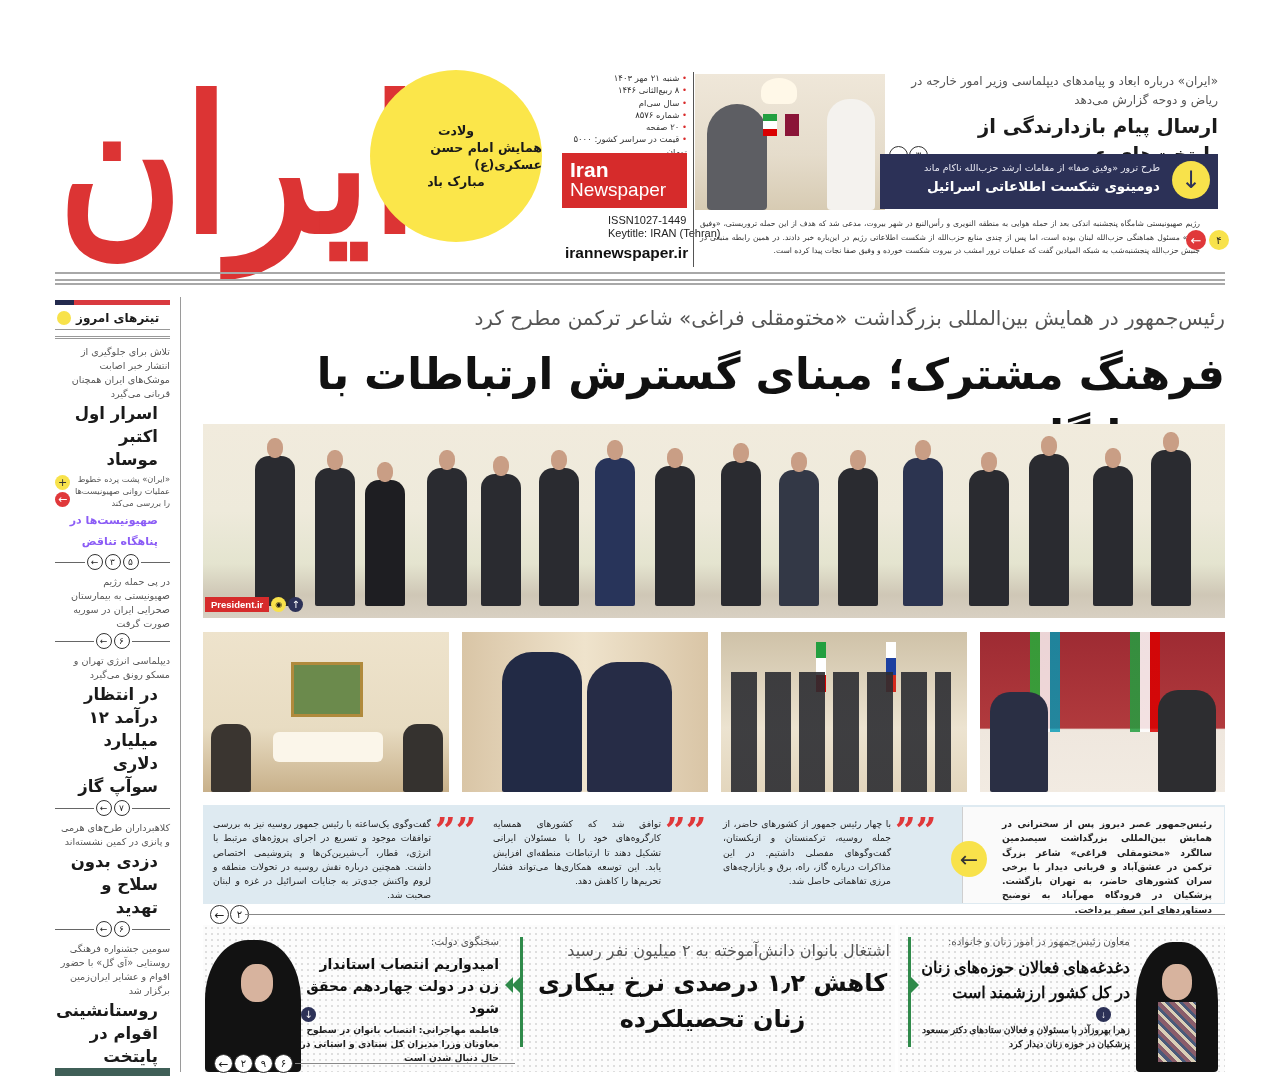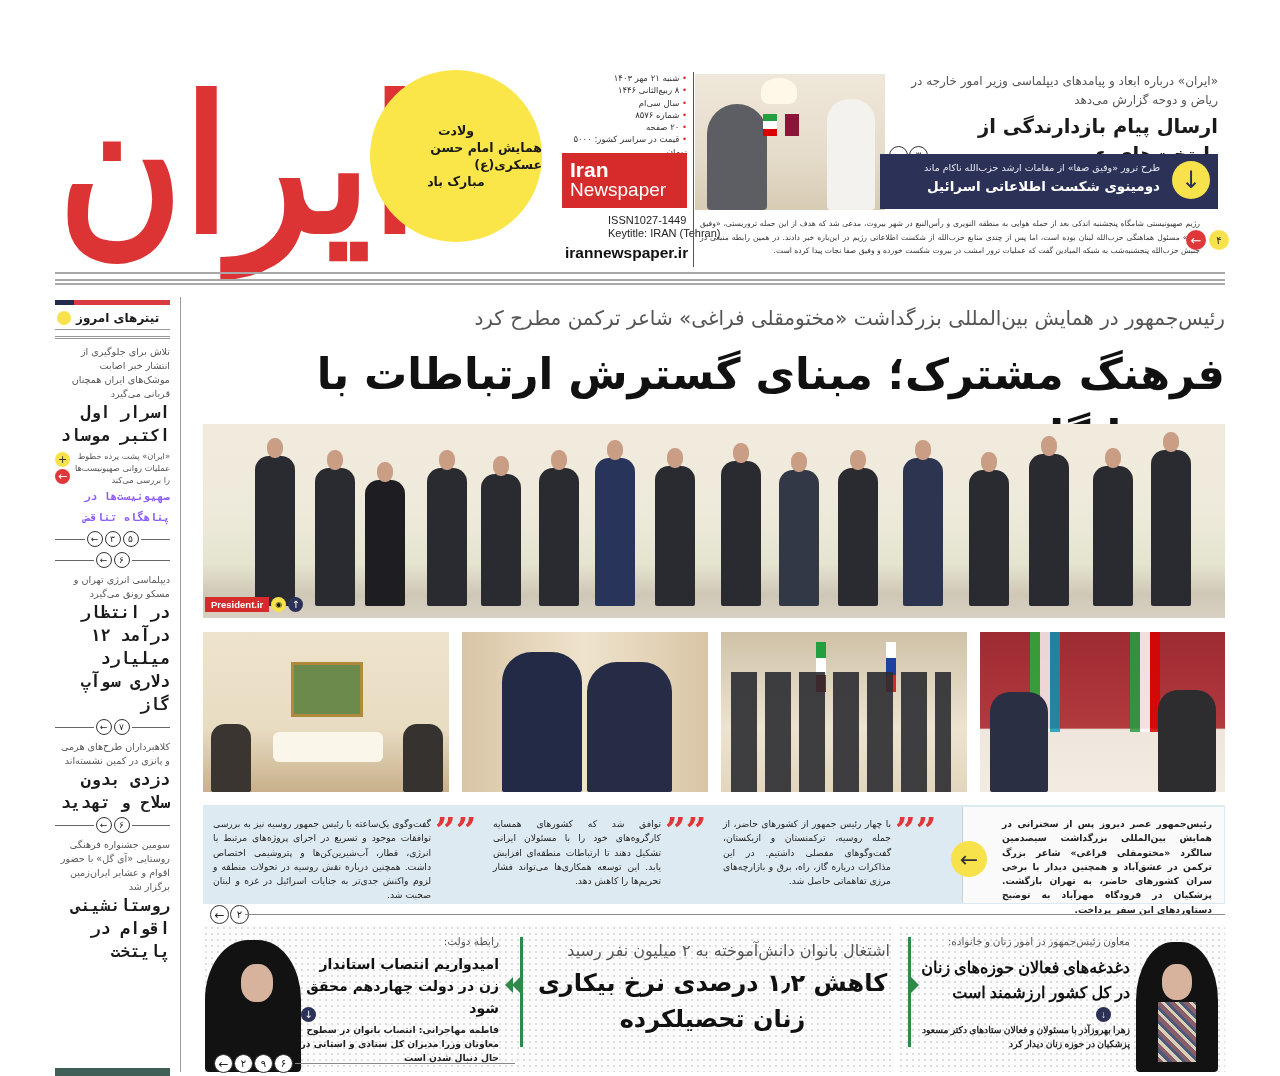--- a/index.html
+++ b/index.html
@@ -46,21 +46,21 @@
   
   .lcol { left: 55px; top: 300px; width: 115px; }
   .lcol-bar { height: 5px; display: flex; }
   .lcol-bar .r { flex: 5; background: #d93a3f; }
   .lcol-bar .b { flex: 1; background: #232a4e; }
   .lcol-title { display: flex; align-items: center; justify-content: flex-end; gap: 5px; font-size: 12px; font-weight: bold; padding: 6px 2px 4px; }
   .dot-yel { width: 14px; height: 14px; border-radius: 50%; background: #f8e24b; display: inline-block; }
   .lcol-rules { height: 8px; border-top: 1px solid #999; border-bottom: 1px solid #999; margin-bottom: 1px; }
   .lcol-rules2 { height: 1px; background: #999; margin-bottom: 6px; }
   .lk { font-size: 9.6px; color: #555; line-height: 14px; }
-  .lh { font-size: 16.5px; font-weight: bold; line-height: 23px; margin: 1px 0 2px; font-family: Liberation Mono, monospace; }
+  .lh { font-size: 16.5px; font-weight: bold; line-height: 23px; margin: 1px 12px 2px; }
   .lh.sm { font-size: 11px; line-height: 21px; color: #8b5cf6; }
   .lsep { display: flex; align-items: center; gap: 2px; margin: 2px 0 5px; direction: ltr; }
   .lsep::before, .lsep::after { content: ""; flex: 1; height: 1px; background: #666; }
   .lsep .pill-num, .lsep .arrow-pill { width: 16px; height: 16px; font-size: 9px; }
   .plus-row { display: flex; gap: 3px; }
   .plus-icons { display: flex; flex-direction: column; gap: 2px; padding-top: 2px; }
   .plus-icons span { width: 15px; height: 15px; border-radius: 50%; display: flex; align-items: center; justify-content: center; font-size: 11px; }
 
   .vline { left: 180px; top: 297px; width: 1px; height: 775px; background: #9a9a9a; }
 
@@ -201,20 +201,21 @@
     </div>
     <div class="lh sm">صهیونیست‌ها در پناهگاه تناقض</div>
     <div class="lsep">
       <span class="arrow-pill">←</span>
       <span class="pill-num">۳</span>
       <span class="pill-num">۵</span>
     </div>
   </div>
 
   <div>
+    <div class="lk">در پی حمله رژیم صهیونیستی به بیمارستان صحرایی ایران در سوریه صورت گرفت</div>
     <div class="lsep">
       <span class="arrow-pill">←</span>
       <span class="pill-num">۶</span>
     </div>
   </div>
 
   <div>
     <div class="lk">دیپلماسی انرژی تهران و مسکو رونق می‌گیرد</div>
     <div class="lh">در انتظار درآمد ۱۲ میلیارد دلاری سوآپ گاز</div>
     <div class="lsep">
@@ -294,21 +295,21 @@
 <div class="abs quote-band">
   <div class="qcol rtl" style="left:10px;width:218px">گفت‌وگوی یک‌ساعته با رئیس جمهور روسیه نیز به بررسی توافقات موجود و تسریع در اجرای پروژه‌های مرتبط با انرژی، قطار، آب‌شیرین‌کن‌ها و پتروشیمی اختصاص داشت. همچنین درباره نقش روسیه در تحولات منطقه و لزوم واکنش جدی‌تر به جنایات اسرائیل در غزه و لبنان صحبت شد.</div>
   <div class="qmark" style="left:232px">””</div>
   <div class="qcol rtl" style="left:290px;width:168px">توافق شد که کشورهای همسایه کارگروه‌های خود را با مسئولان ایرانی تشکیل دهند تا ارتباطات منطقه‌ای افزایش یابد. این توسعه همکاری‌ها می‌تواند فشار تحریم‌ها را کاهش دهد.</div>
   <div class="qmark" style="left:462px">””</div>
   <div class="qcol rtl" style="left:520px;width:168px">با چهار رئیس جمهور از کشورهای حاضر، از جمله روسیه، ترکمنستان و ازبکستان، گفت‌وگوهای مفصلی داشتیم. در این مذاکرات درباره گاز، راه، برق و بازارچه‌های مرزی تفاهماتی حاصل شد.</div>
   <div class="qmark" style="left:692px">””</div>
 </div>
 <div class="abs intro-box">
   <div class="left-arrow-circ">←</div>
-  <div class="intro-text rtl">رئیس‌جمهور عصر دیروز پس از سخنرانی در همایش بین‌المللی بزرگداشت سیصدمین سالگرد «مختومقلی فراغی» شاعر بزرگ ترکمن در عشق‌آباد و همچنین دیدار با برخی سران کشورهای حاضر، به تهران بازگشت. پزشکیان در فرودگاه مهرآباد به توضیح دستاوردهای این سفر پرداخت.</div>
+  <div class="intro-text rtl">رئیس‌جمهور عصر دیروز پس از سخنرانی در همایش بین‌المللی بزرگداشت سیصدمین سالگرد «مختومقلی فراغی» شاعر بزرگ ترکمن در عشق‌آباد و قربانی دیدار با برخی سران کشورهای حاضر، به تهران بازگشت. پزشکیان در فرودگاه مهرآباد به توضیح دستاوردهای این سفر پرداخت.</div>
 </div>
 <div class="abs band-nav">
   <span class="arrow-pill">←</span>
   <span class="pill-num">۲</span>
 </div>
 <div class="abs band-rule"></div>
 
 <div class="abs bottom b-right">
   <div class="portrait" style="left:238px;width:82px;height:130px">
     <div class="face" style="left:26px;top:22px;width:30px;height:36px"></div>
@@ -327,21 +328,21 @@
   <div class="green-tri" style="left:-3px;top:52px;border-right:8px solid #2f8a4a"></div>
   <div class="b-kicker rtl" style="right:5px;top:16px;font-size:16px;width:360px;text-align:right">اشتغال بانوان دانش‌آموخته به ۲ میلیون نفر رسید</div>
   <div class="b-head" style="left:20px;top:40px;width:355px;font-size:24px;line-height:36px;text-align:center;direction:rtl">کاهش ۱٫۲ درصدی نرخ بیکاری زنان تحصیلکرده</div>
 </div>
 
 <div class="abs bottom b-left">
   <div class="portrait" style="left:2px;width:96px;height:132px">
     <div class="face" style="left:36px;top:24px;width:32px;height:38px"></div>
   </div>
   <div class="green-tri" style="left:302px;top:52px;border-right:8px solid #2f8a4a"></div>
-  <div class="b-kicker rtl" style="right:14px;top:10px">رابطه دولت:</div>
+  <div class="b-kicker rtl" style="right:14px;top:10px">سخنگوی دولت:</div>
   <div class="b-head rtl" style="right:14px;top:28px;width:200px;font-size:14px;line-height:22px">امیدواریم انتصاب استاندار زن در دولت چهاردهم محقق شود</div>
   <div class="navy-down" style="left:98px;top:82px">↓</div>
   <div class="b-sub rtl" style="right:14px;top:98px;width:200px">فاطمه مهاجرانی: انتصاب بانوان در سطوح معاونان وزرا مدیران کل ستادی و استانی در حال دنبال شدن است</div>
 </div>
 <div class="abs bot-nav">
   <span class="arrow-pill">←</span>
   <span class="pill-num">۲</span>
   <span class="pill-num">۹</span>
   <span class="pill-num">۶</span>
 </div>

